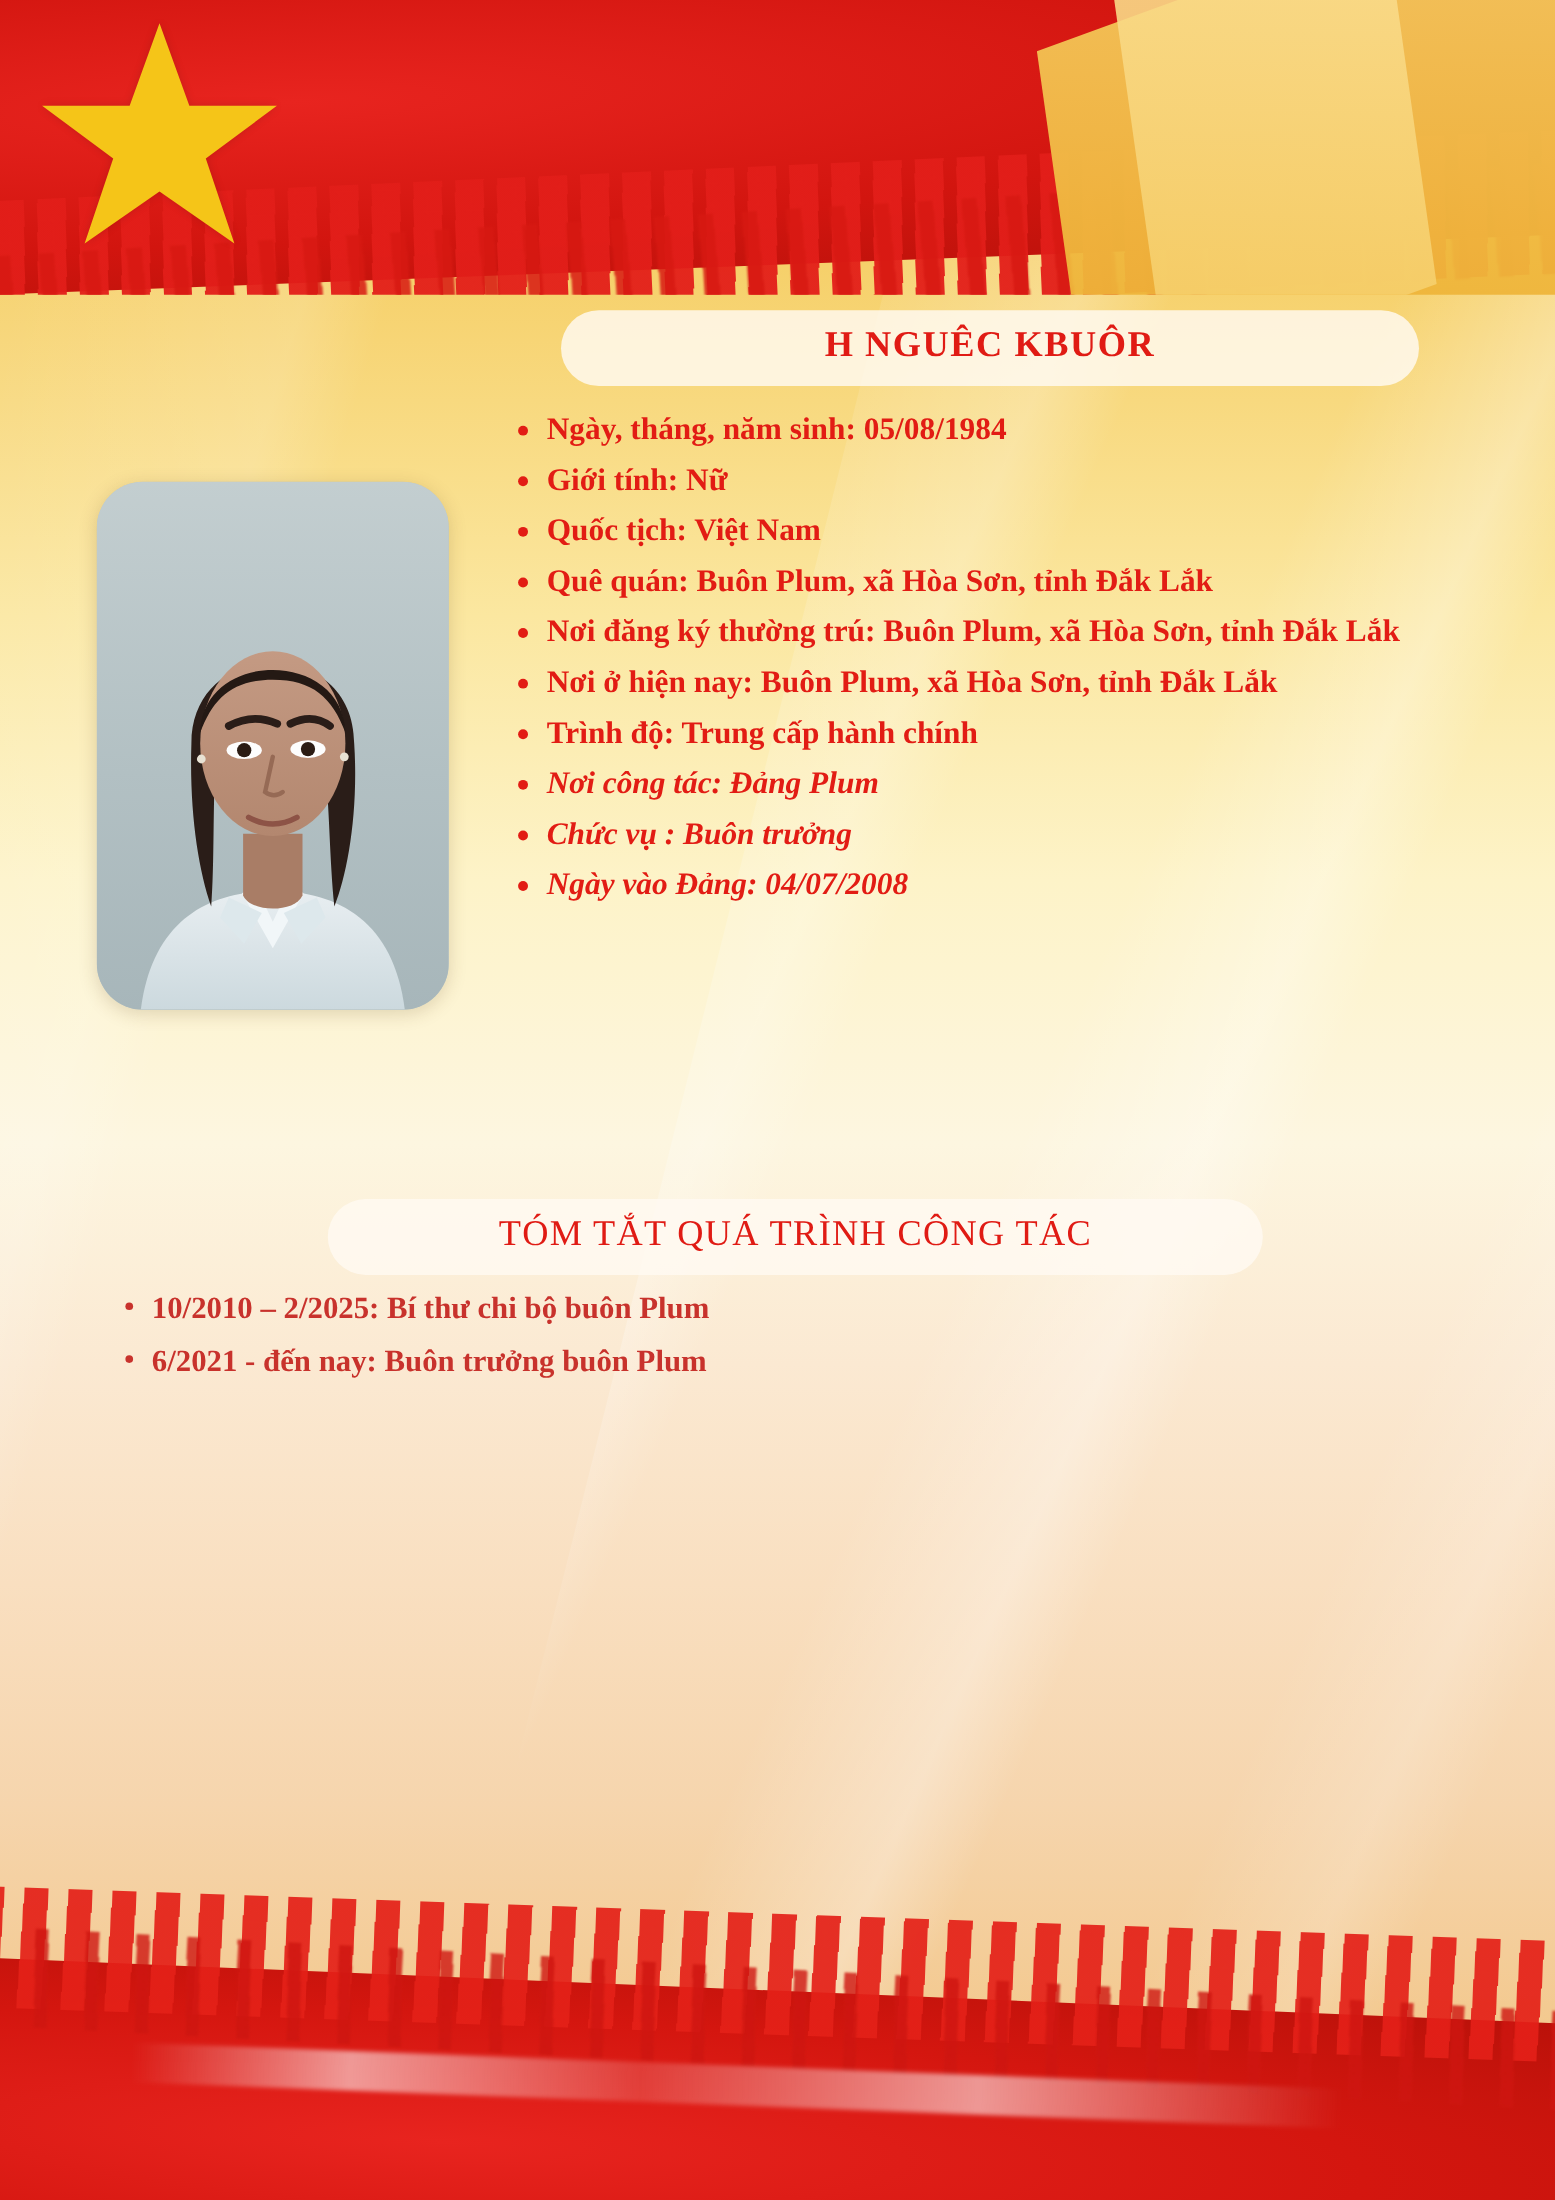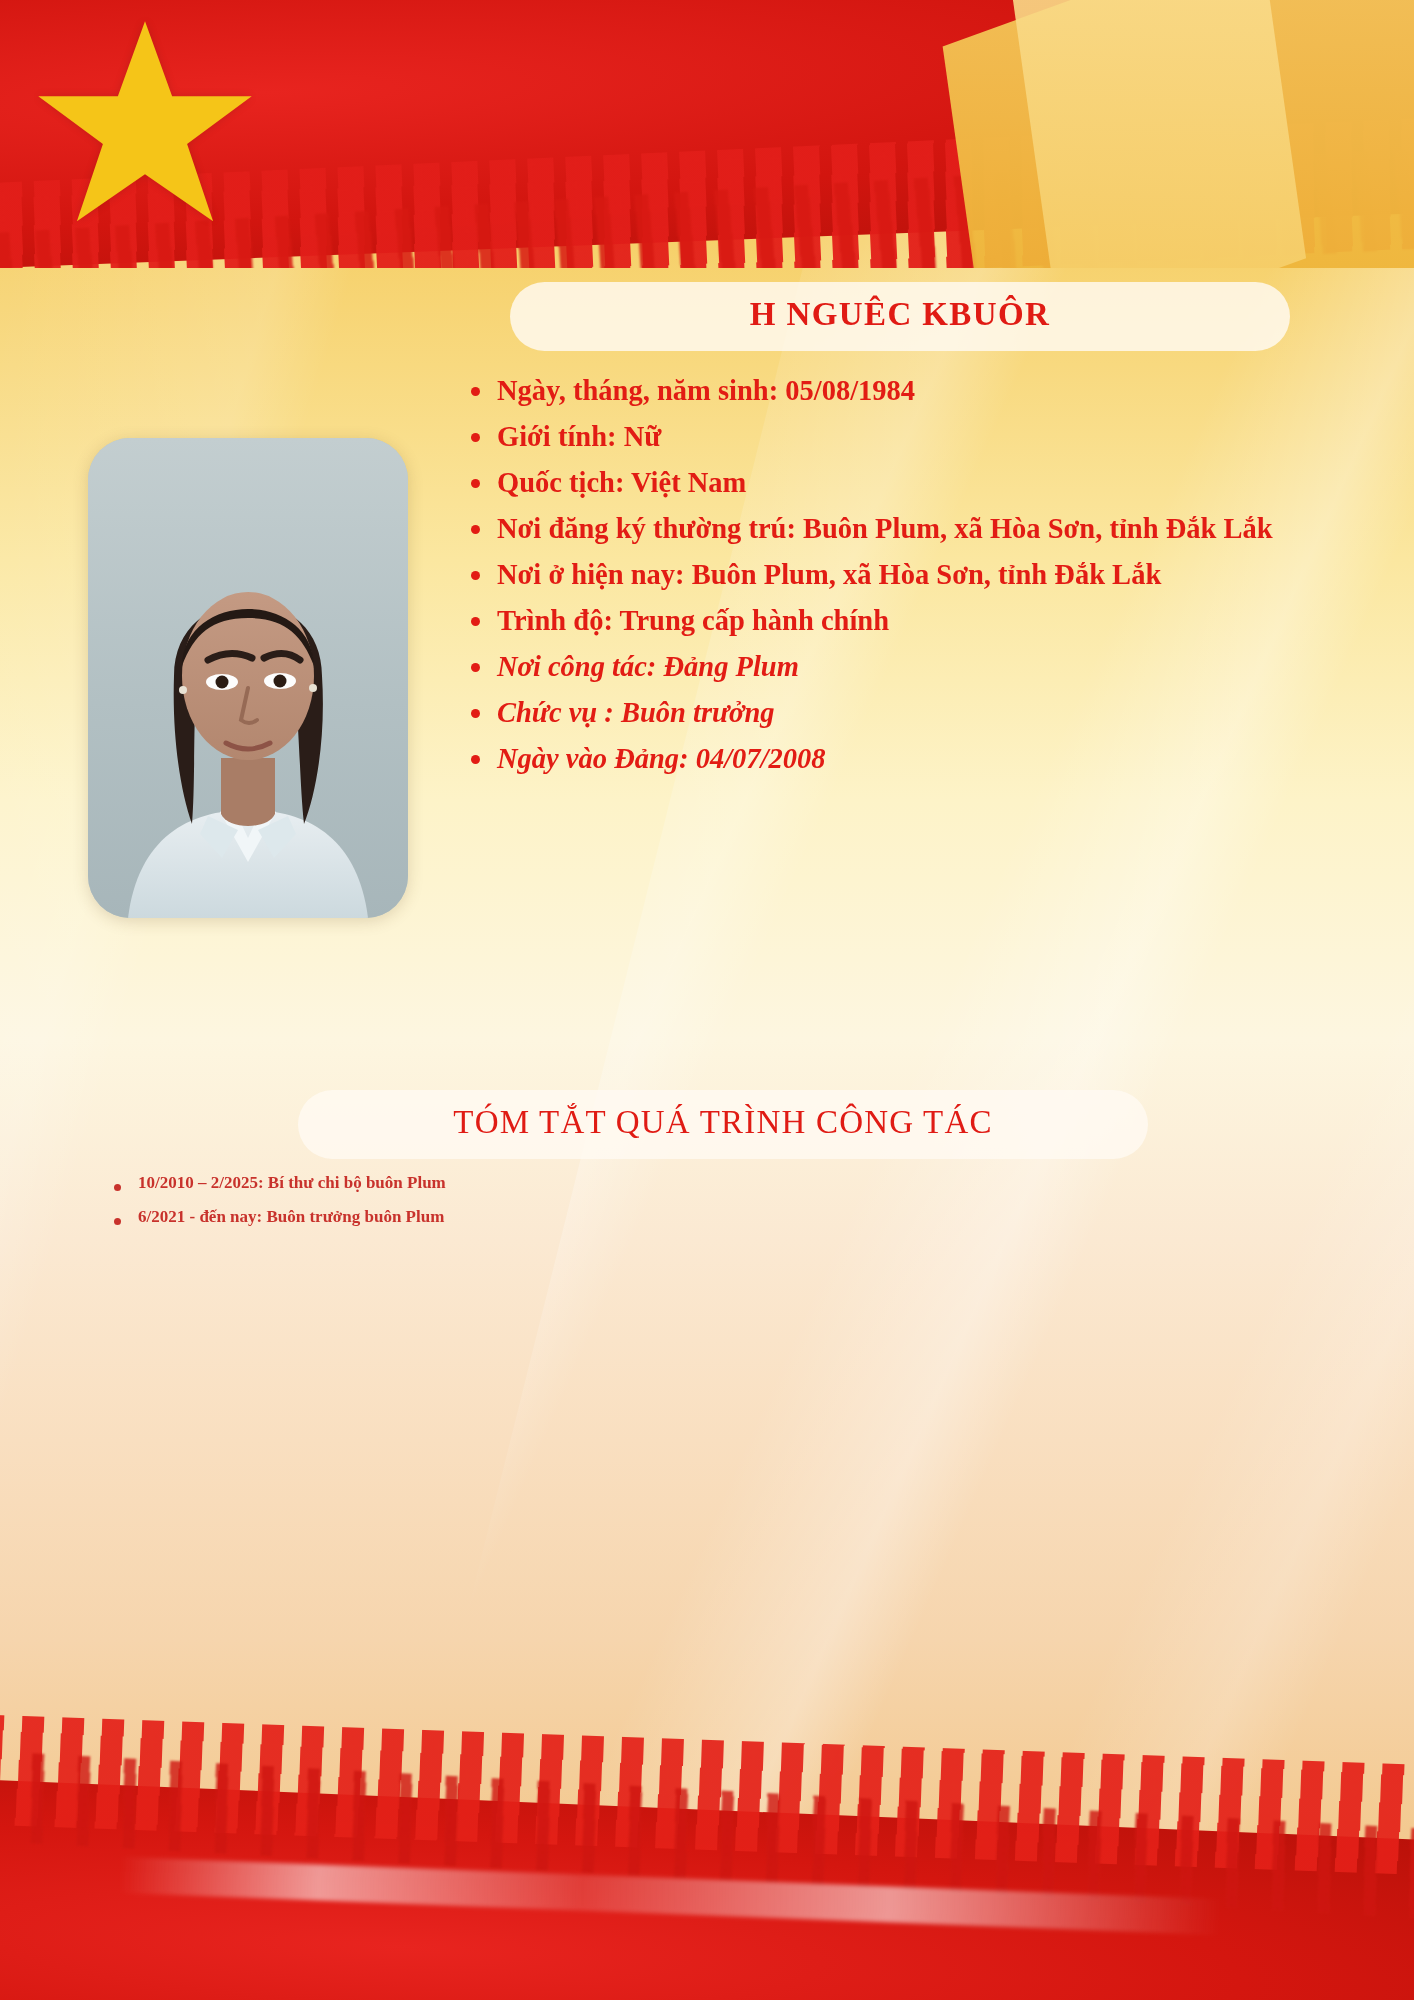--- a/index.html
+++ b/index.html
@@ -246,21 +246,21 @@
     top: 1172px;
     width: 1100px;
     margin: 0;
     padding: 0;
     list-style: none;
   }
   .career-list li {
     position: relative;
     padding-left: 48px;
     margin-bottom: 12px;
-    font-size: 17px;
+    font-size: 28px;
     line-height: 1.3;
     color: #c8322c;
     font-weight: bold;
   }
   .career-list li::before {
     content: "";
     position: absolute;
     left: 24px;
     top: 12px;
     width: 7px;
@@ -410,20 +410,21 @@
 
       <circle cx="95" cy="252" r="4" fill="#e8e2d4"></circle>
       <circle cx="225" cy="250" r="4" fill="#e8e2d4"></circle>
     </svg>
   </div>
 
   <ul class="info-list">
     <li>Ngày, tháng, năm sinh: 05/08/1984</li>
     <li>Giới tính: Nữ</li>
     <li>Quốc tịch: Việt Nam</li>
+    <li>Quê quán:  Buôn Plum, xã Hòa Sơn, tỉnh Đắk Lắk</li>
     <li>Nơi đăng ký thường trú: Buôn Plum, xã Hòa Sơn, tỉnh Đắk Lắk</li>
     <li>Nơi ở hiện nay:  Buôn Plum, xã Hòa Sơn, tỉnh Đắk Lắk</li>
     <li>Trình độ: Trung cấp hành chính</li>
     <li class="italic">Nơi công tác: Đảng Plum</li>
     <li class="italic">Chức vụ : Buôn trưởng</li>
     <li class="italic">Ngày vào Đảng: 04/07/2008</li>
   </ul>
 
   <div class="section-pill">
     <div class="heading">TÓM TẮT QUÁ TRÌNH CÔNG TÁC</div>

